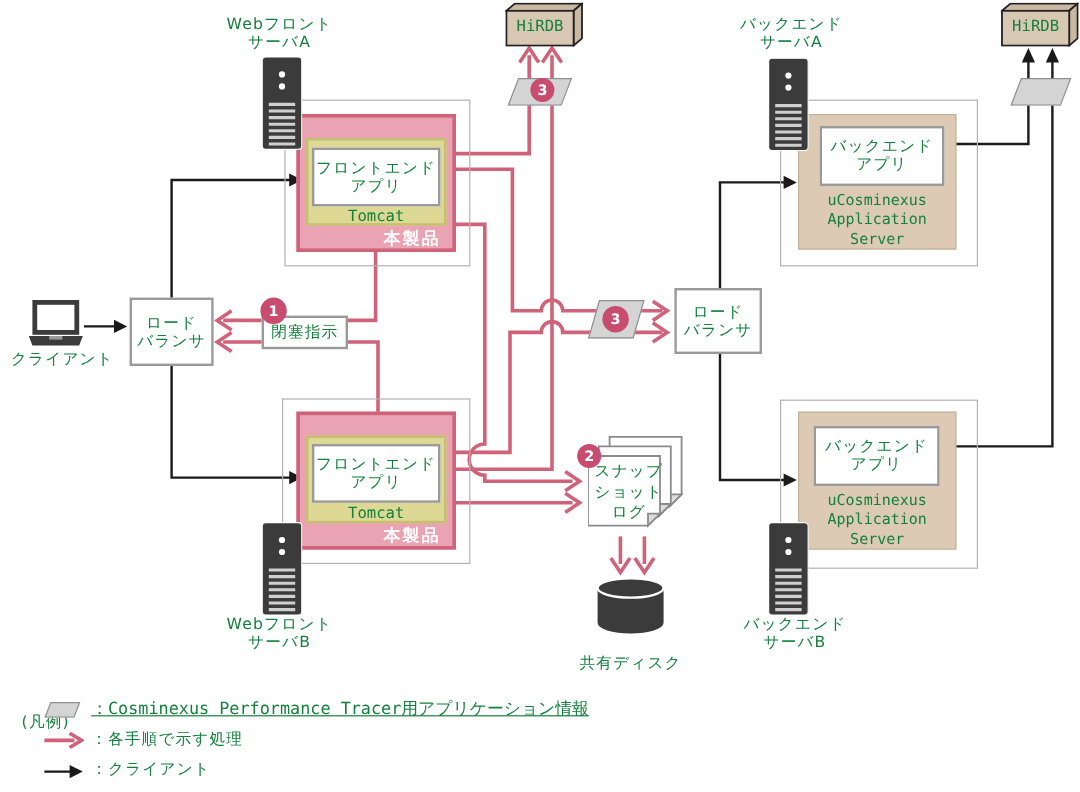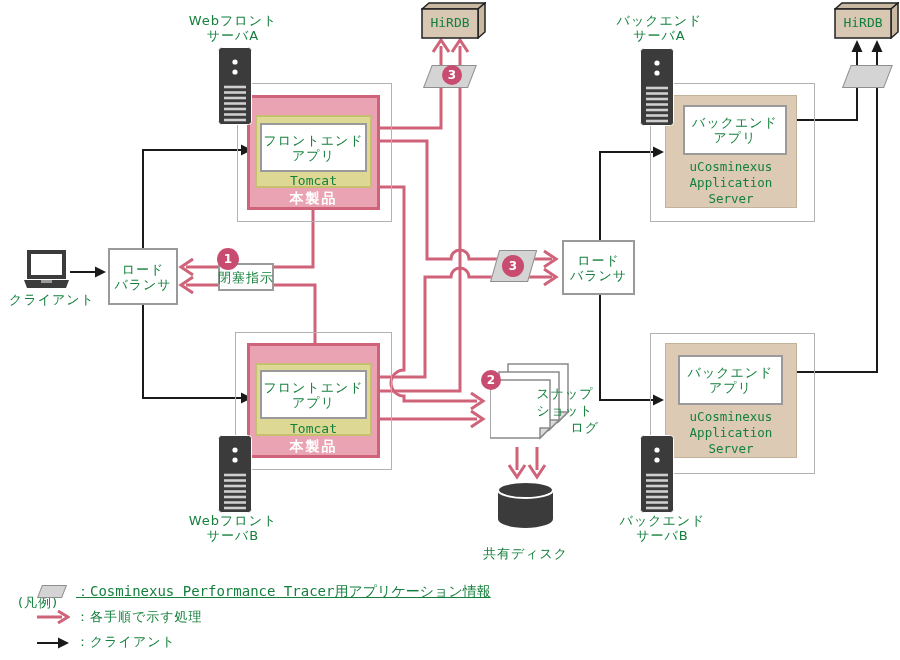--- a/index.html
+++ b/index.html
@@ -12,21 +12,21 @@
   .lbl{font-size:13px;line-height:15px;text-align:center;color:#15803d;letter-spacing:1px;white-space:nowrap;}
   .mono{font-family:"DejaVu Sans Mono","Liberation Mono",monospace;letter-spacing:0;}
   .obox{border:1px solid #b2b2b2;background:transparent;}
   .pinkbox{border:3px solid #cf6379;background:#e9a3b3;box-sizing:border-box;}
   .yellowbox{border:2px solid #c6bf70;background:#ddd894;box-sizing:border-box;}
   .whitebox{border:2px solid #9a9a9a;background:#ffffff;box-sizing:border-box;}
   .tanbox{border:1px solid #c3b29a;background:#dccab4;box-sizing:border-box;}
   .para{background:#d4d4d4;border:1.5px solid #8f8f8f;transform:skewX(-21deg);transform-origin:0 100%;box-sizing:border-box;}
   .badge{border-radius:50%;background:#c84b70;color:#ffffff;font-size:12px;font-weight:bold;
          text-align:center;font-family:"DejaVu Sans","Liberation Sans",sans-serif;}
-  .product-lbl{color:#ffffff;font-weight:bold;font-size:14px;letter-spacing:2px;text-align:center;}
+  .product-lbl{color:#ffffff;font-weight:bold;font-size:14px;letter-spacing:2px;text-align:center;padding-left:30px;}
   .flex-center{display:flex;flex-direction:column;justify-content:center;align-items:center;}
 </style>
 </head>
 <body>
 
 <div id="stage">
 
   <svg class="wires" width="900" height="660">
     <g stroke="#1a1a1a" stroke-width="2" fill="none">
       <path d="M70,272 H98"></path>
@@ -121,21 +121,21 @@
 
     <div class="abs whitebox flex-center" style="left:108px;top:248px;width:70px;height:57px;">
       <div class="lbl">ロード</div>
       <div class="lbl">バランサ</div>
     </div>
     <div class="abs whitebox flex-center" style="left:562px;top:240px;width:73px;height:55px;">
       <div class="lbl">ロード</div>
       <div class="lbl">バランサ</div>
     </div>
 
-    <div class="abs whitebox flex-center" style="left:218px;top:263px;width:56px;height:28px;">
+    <div class="abs whitebox flex-center" style="left:218px;top:263px;width:72px;height:28px;">
       <div class="lbl">閉塞指示</div>
     </div>
 
     <div class="abs" style="left:421px;top:2px;">
       <svg width="65" height="37">
         <polygon points="1,7 8,1 64,1 57,7" fill="#c9b9a2" stroke="#222" stroke-width="1.5"></polygon>
         <polygon points="57,7 64,1 64,30 57,36" fill="#c9b9a2" stroke="#222" stroke-width="1.5"></polygon>
         <rect x="1" y="7" width="56" height="29" fill="#d7c7b3" stroke="#222" stroke-width="1.5"></rect>
       </svg>
       <div class="abs lbl mono" style="left:1px;top:13px;width:56px;">HiRDB</div>
@@ -153,24 +153,24 @@
       <svg width="80" height="84">
         <g stroke="#8a8a8a" stroke-width="1.5">
           <path d="M18,1 H78 V49 L68,59 H18 Z" fill="#ffffff"></path>
           <path d="M78,49 L68,49 L68,59 Z" fill="#dcdcdc"></path>
           <path d="M9,9 H69 V57 L59,67 H9 Z" fill="#ffffff"></path>
           <path d="M69,57 L59,57 L59,67 Z" fill="#dcdcdc"></path>
           <path d="M0,17 H60 V65 L50,75 H0 Z" fill="#ffffff"></path>
           <path d="M60,65 L50,65 L50,75 Z" fill="#dcdcdc"></path>
         </g>
       </svg>
-      <div class="abs" style="left:0;top:22px;width:68px;margin-left:41px;">
+      <div class="abs" style="left:0;top:22px;width:68px;">
         <div class="lbl" style="line-height:17px;">スナップ</div>
         <div class="lbl" style="line-height:17px;">ショット</div>
-        <div class="lbl" style="line-height:17px;text-align:right;">ログ</div>
+        <div class="lbl" style="line-height:17px;">ログ</div>
       </div>
     </div>
 
     <svg class="abs" style="left:497px;top:481px;" width="57" height="48">
       <path d="M1,9 V38 A27.5,9 0 0 0 56,38 V9 Z" fill="#3b3b3b"></path>
       <ellipse cx="28.5" cy="9" rx="27.5" ry="8" fill="#3b3b3b" stroke="#ffffff" stroke-width="2"></ellipse>
     </svg>
     <div class="abs lbl" style="left:473px;top:530px;width:105px;margin-top:16px;">共有ディスク</div>
 
     <svg class="abs" style="left:218px;top:47px;" width="34" height="78">

